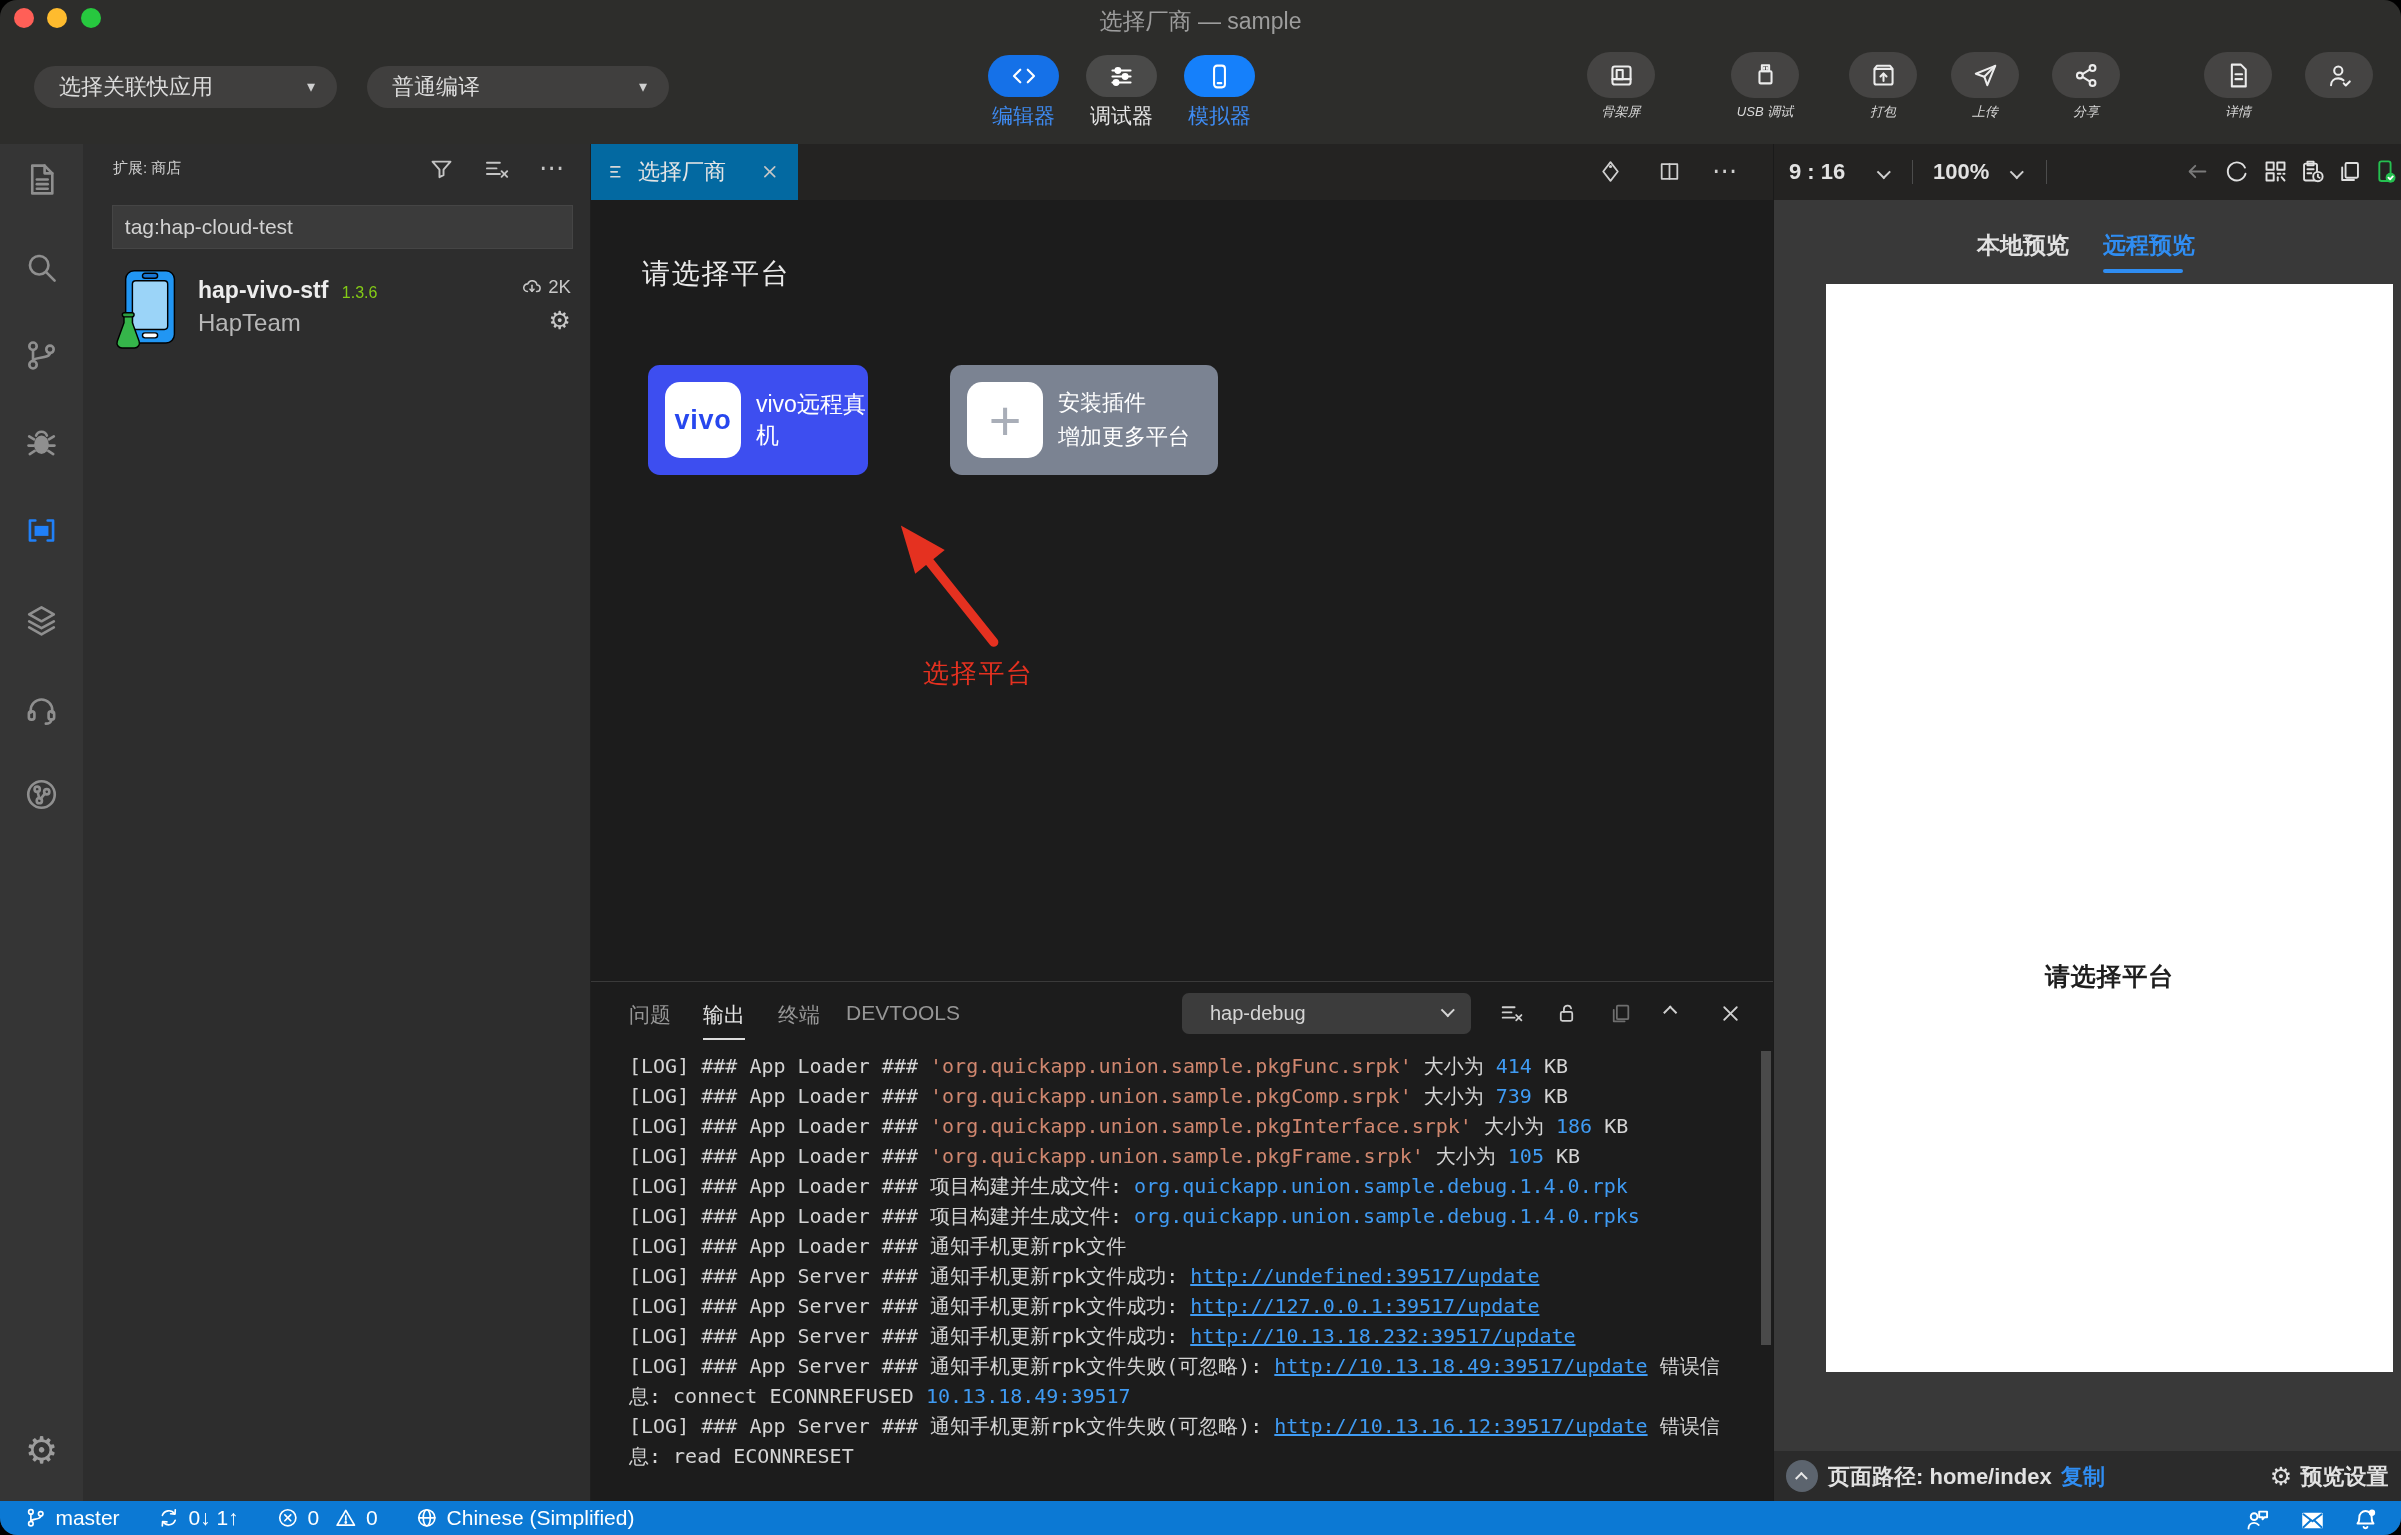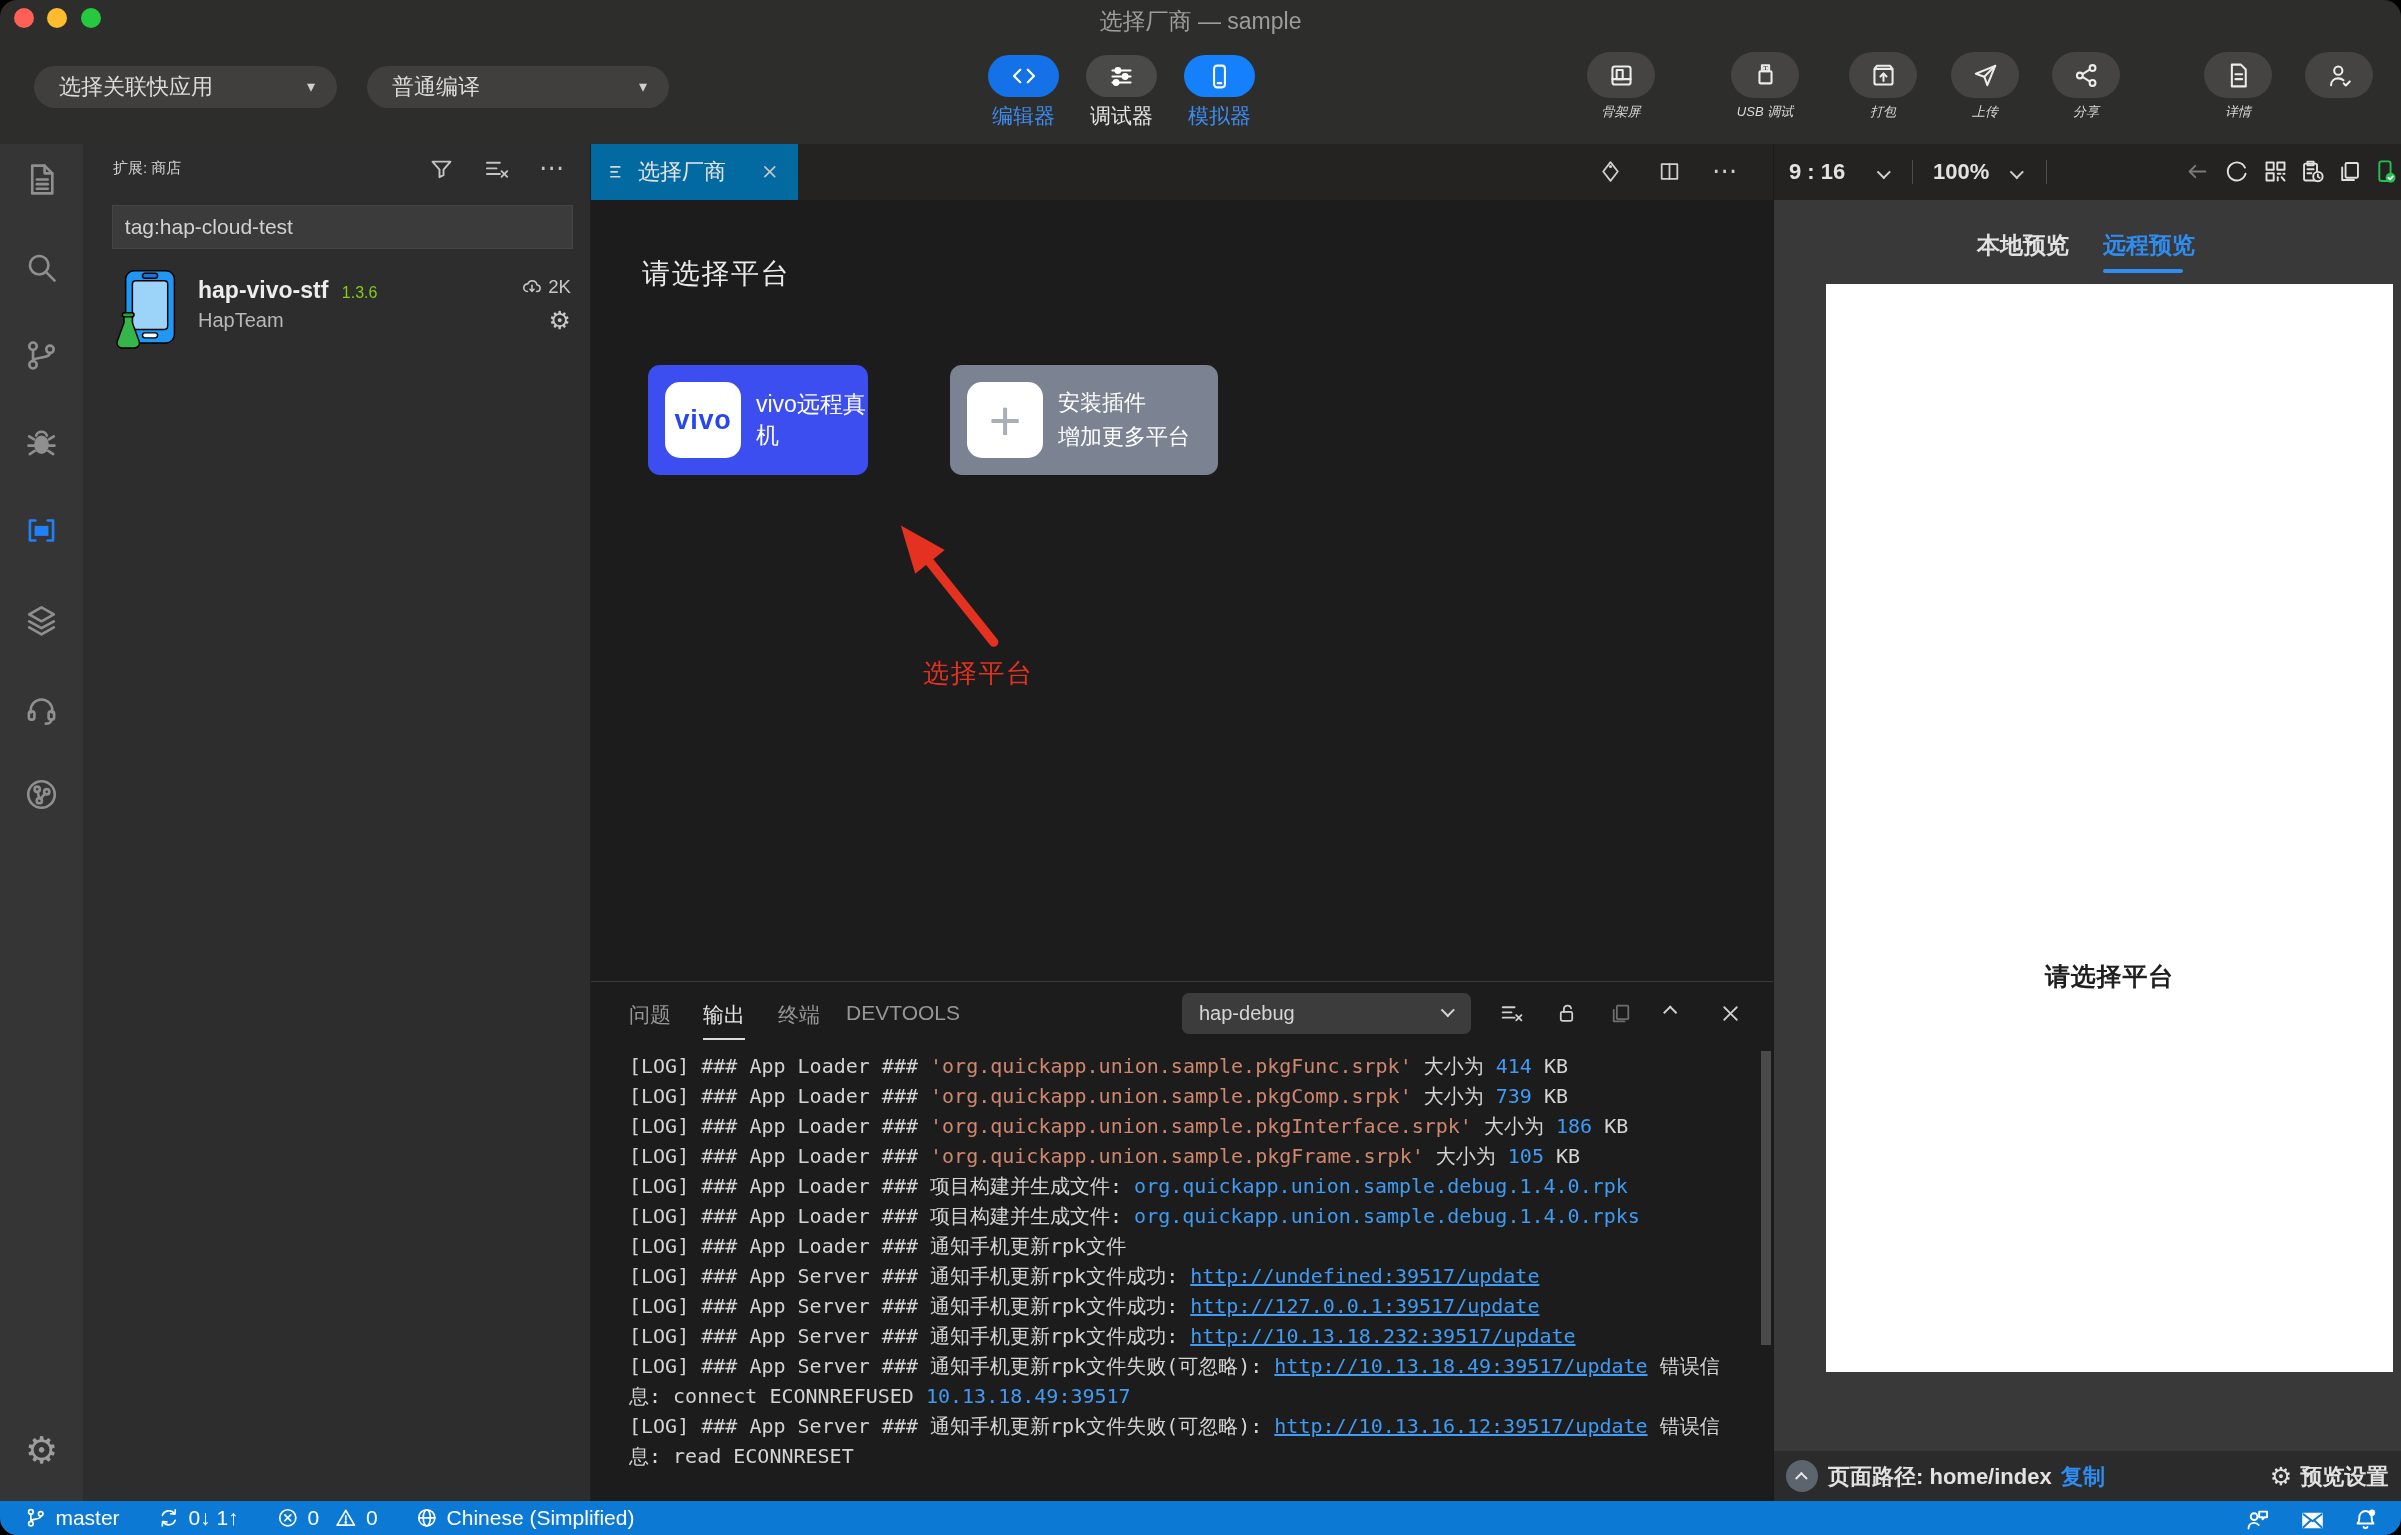--- a/index.html
+++ b/index.html
@@ -37,21 +37,21 @@
 
   
   .sidebar{position:absolute;left:83px;top:144px;width:508px;height:1358px;background:#2d2d2d;border-right:1.7px solid #1f1f1f;box-sizing:border-box;}
   .sb-header{position:absolute;left:30px;top:15px;font-size:15px;color:#cfcfcf;}
   .sb-hicon{position:absolute;top:11.8px;width:27px;height:27px;color:#c4c4c4;}
   .sb-search{position:absolute;left:29px;top:61px;width:461px;height:44px;background:#3b3b3b;border:0.8px solid #454545;box-sizing:border-box;}
   .sb-search input{width:100%;height:100%;background:transparent;border:none;outline:none;color:#d2d2d2;font-size:21px;padding:0 11.8px;font-family:inherit;}
   .ext-item{position:absolute;left:0;top:118px;width:508px;height:101px;}
   .ext-name{position:absolute;left:115px;top:15px;font-size:23px;font-weight:bold;color:#ededed;}
   .ext-ver{font-weight:normal;font-size:16px;color:#84cc16;margin-left:13.5px;}
-  .ext-pub{position:absolute;left:115px;top:47px;font-size:20px;color:#b8b8b8;}
+  .ext-pub{position:absolute;left:115px;top:47px;font-size:24px;color:#b8b8b8;}
   .ext-dl{position:absolute;right:20px;top:13.5px;color:#c8c8c8;font-size:18.6px;display:flex;align-items:center;gap:5px;}
   .ext-gear{position:absolute;right:20px;top:44px;font-size:25px;color:#c8c8c8;}
 
   
   .editor{position:absolute;left:591px;top:144px;width:1182px;height:1358px;background:#1c1c1c;}
   .tabstrip{position:absolute;left:0;top:0;width:1182px;height:56px;background:#242322;}
   .tab{position:absolute;left:0;top:0;width:207px;height:56px;background:#0369a1;}
   .tab .ticon{position:absolute;left:15px;top:16px;width:23.6px;height:23.6px;color:#d8d8d8;}
   .tab .tlabel{position:absolute;left:47px;top:0;line-height:56px;font-size:22px;color:#e5e5e5;}
   .tab .tclose{position:absolute;left:167px;top:16px;width:23.6px;height:23.6px;color:#c5c5c5;}
@@ -62,21 +62,21 @@
   .vivo-word{color:#2747ee;font-size:27px;font-weight:bold;letter-spacing:0.8px;}
   .plus-glyph{color:#a9aeb8;font-size:56px;font-weight:300;line-height:51px;}
   .card .clabel{position:absolute;left:108px;top:0;height:110px;display:flex;flex-direction:column;justify-content:center;color:#fff;}
   .anno-text{position:absolute;left:332px;top:512px;font-size:26px;color:#e53120;letter-spacing:1.7px;}
 
   
   .panel{position:absolute;left:0;top:837px;width:1182px;height:521px;background:#1c1c1c;border-top:1.7px solid #3a3a3a;box-sizing:border-box;}
   .ptab{position:absolute;top:18.6px;font-size:21px;color:#969696;}
   .ptab.active{color:#e7e7e7;}
   .ptab.active::after{content:"";position:absolute;left:0;right:0;bottom:-11.8px;height:2.5px;background:#dcdcdc;}
-  .pdd{position:absolute;left:591px;top:11px;width:289px;height:41px;background:#3c3c3c;border-radius:6.8px;color:#d5d5d5;font-size:20px;line-height:41px;padding-left:17px;box-sizing:border-box;}
+  .pdd{position:absolute;left:591px;top:11px;width:289px;height:41px;background:#3c3c3c;border-radius:6.8px;color:#d5d5d5;font-size:20px;line-height:41px;padding-left:28px;box-sizing:border-box;}
   .pdd .chev{position:absolute;right:18.6px;top:11.8px;width:7.6px;height:7.6px;border-width:2.1px;}
   .picon{position:absolute;top:18.6px;width:25px;height:25px;color:#cfcfcf;}
   .picon.dim{color:#6e6e6e;}
   .loglines{position:absolute;left:38px;top:69px;font-family:"DejaVu Sans Mono","Liberation Mono",monospace;font-size:20px;line-height:30px;white-space:pre;}
   .seg-w{color:#d4d4d4;} .seg-s{color:#d0876f;} .seg-b{color:#3f9bf3;} .seg-l{color:#3f9bf3;text-decoration:underline;}
   .pscroll{position:absolute;left:1170px;top:69px;width:10px;height:294px;background:#4a4a4a;}
 
   
   .rightpanel{position:absolute;left:1773px;top:144px;width:628px;height:1358px;background:#393939;border-left:1.7px solid #1a1a1a;box-sizing:border-box;font-weight:bold;}
   .rstrip{position:absolute;left:0;top:0;width:628px;height:56px;background:#242322;}

